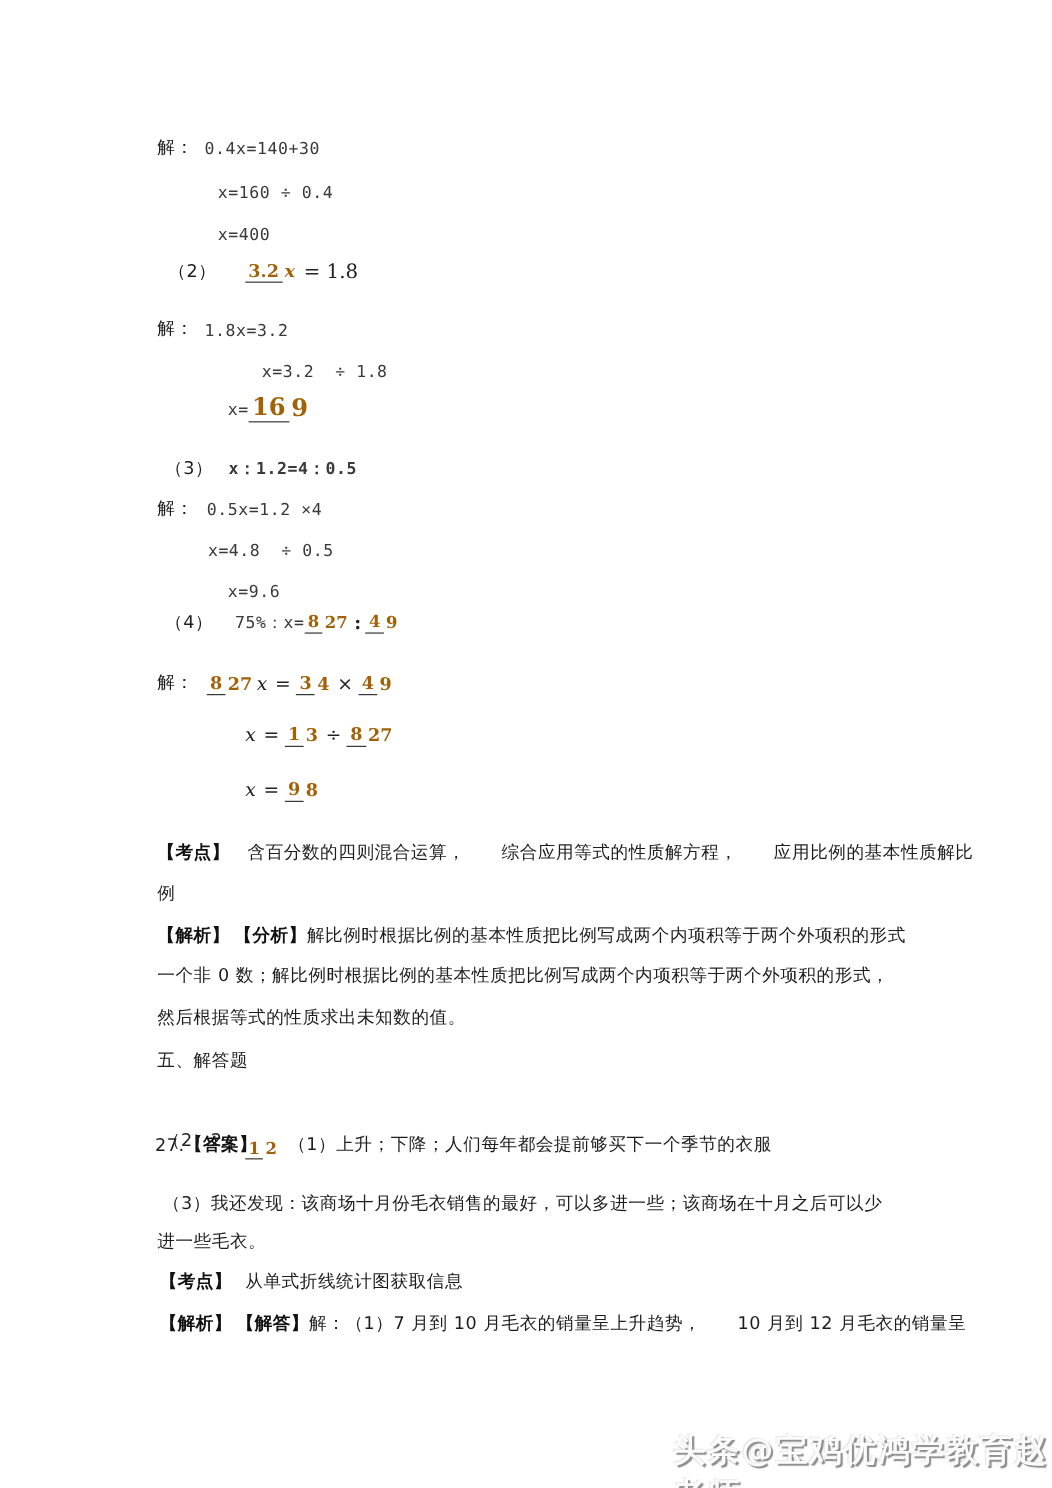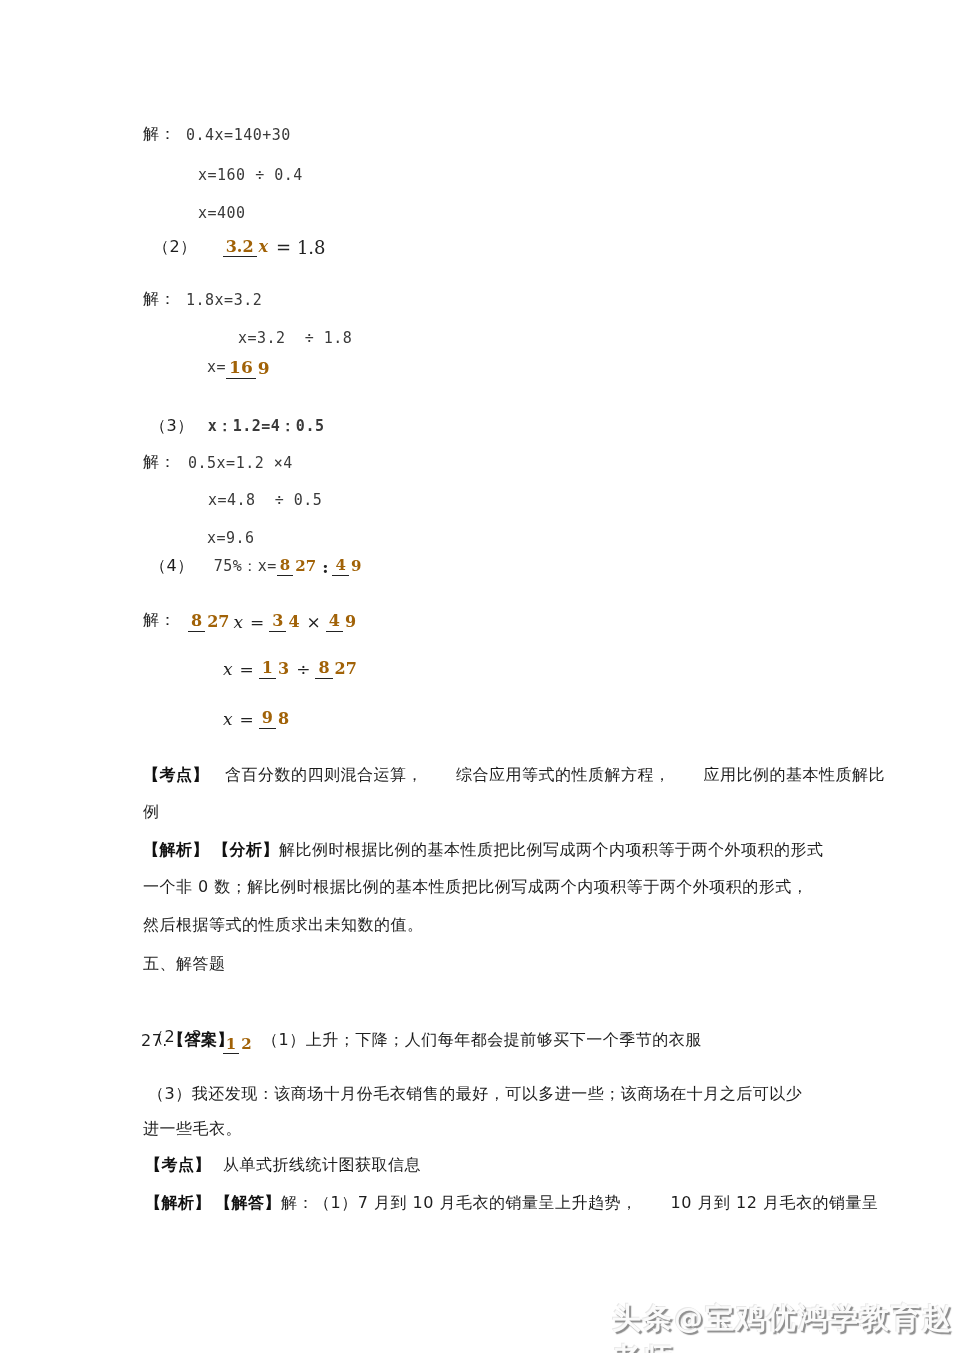--- a/index.html
+++ b/index.html
@@ -50,35 +50,35 @@
   </div>
   <div class="line" style="top:289px;left:143px;">
     <span class="cn">解：</span>
     <span class="eq ml10">1.8x=3.2</span>
   </div>
   <div class="line" style="top:329px;left:207px;margin-left:31px;">
     <span class="eq">x=3.2  ÷ 1.8</span>
   </div>
   <div class="line" style="top:358px;left:207px;align-items:flex-end;">
     <span class="eq" style="margin-bottom:3px;">x=</span>
-    <span class="frac" style="font-size:17px;">
+    <span class="frac" style="font-size:22px;">
       <span class="fn">16</span>
       <span class="fd">9</span>
     </span>
   </div>
 
   <div class="line" style="top:416px;left:150px;">
     <span class="cn">（3）</span>
     <span class="eq ml14">x：1.2=4：0.5</span>
   </div>
   <div class="line" style="top:452px;left:143px;">
     <span class="cn">解：</span>
     <span class="eq ml12">0.5x=1.2 ×4</span>
   </div>
-  <div class="line" style="top:491px;left:208px;">
+  <div class="line" style="top:491px;left:189px;">
     <span class="eq">x=4.8  ÷ 0.5</span>
   </div>
   <div class="line" style="top:529px;left:207px;">
     <span class="eq">x=9.6</span>
   </div>
 
   <div class="line" style="top:556px;left:150px;">
     <span class="cn">（4）</span>
     <span class="eq ml20">75%：x=</span>
     <span class="frac" style="font-size:15px;">

